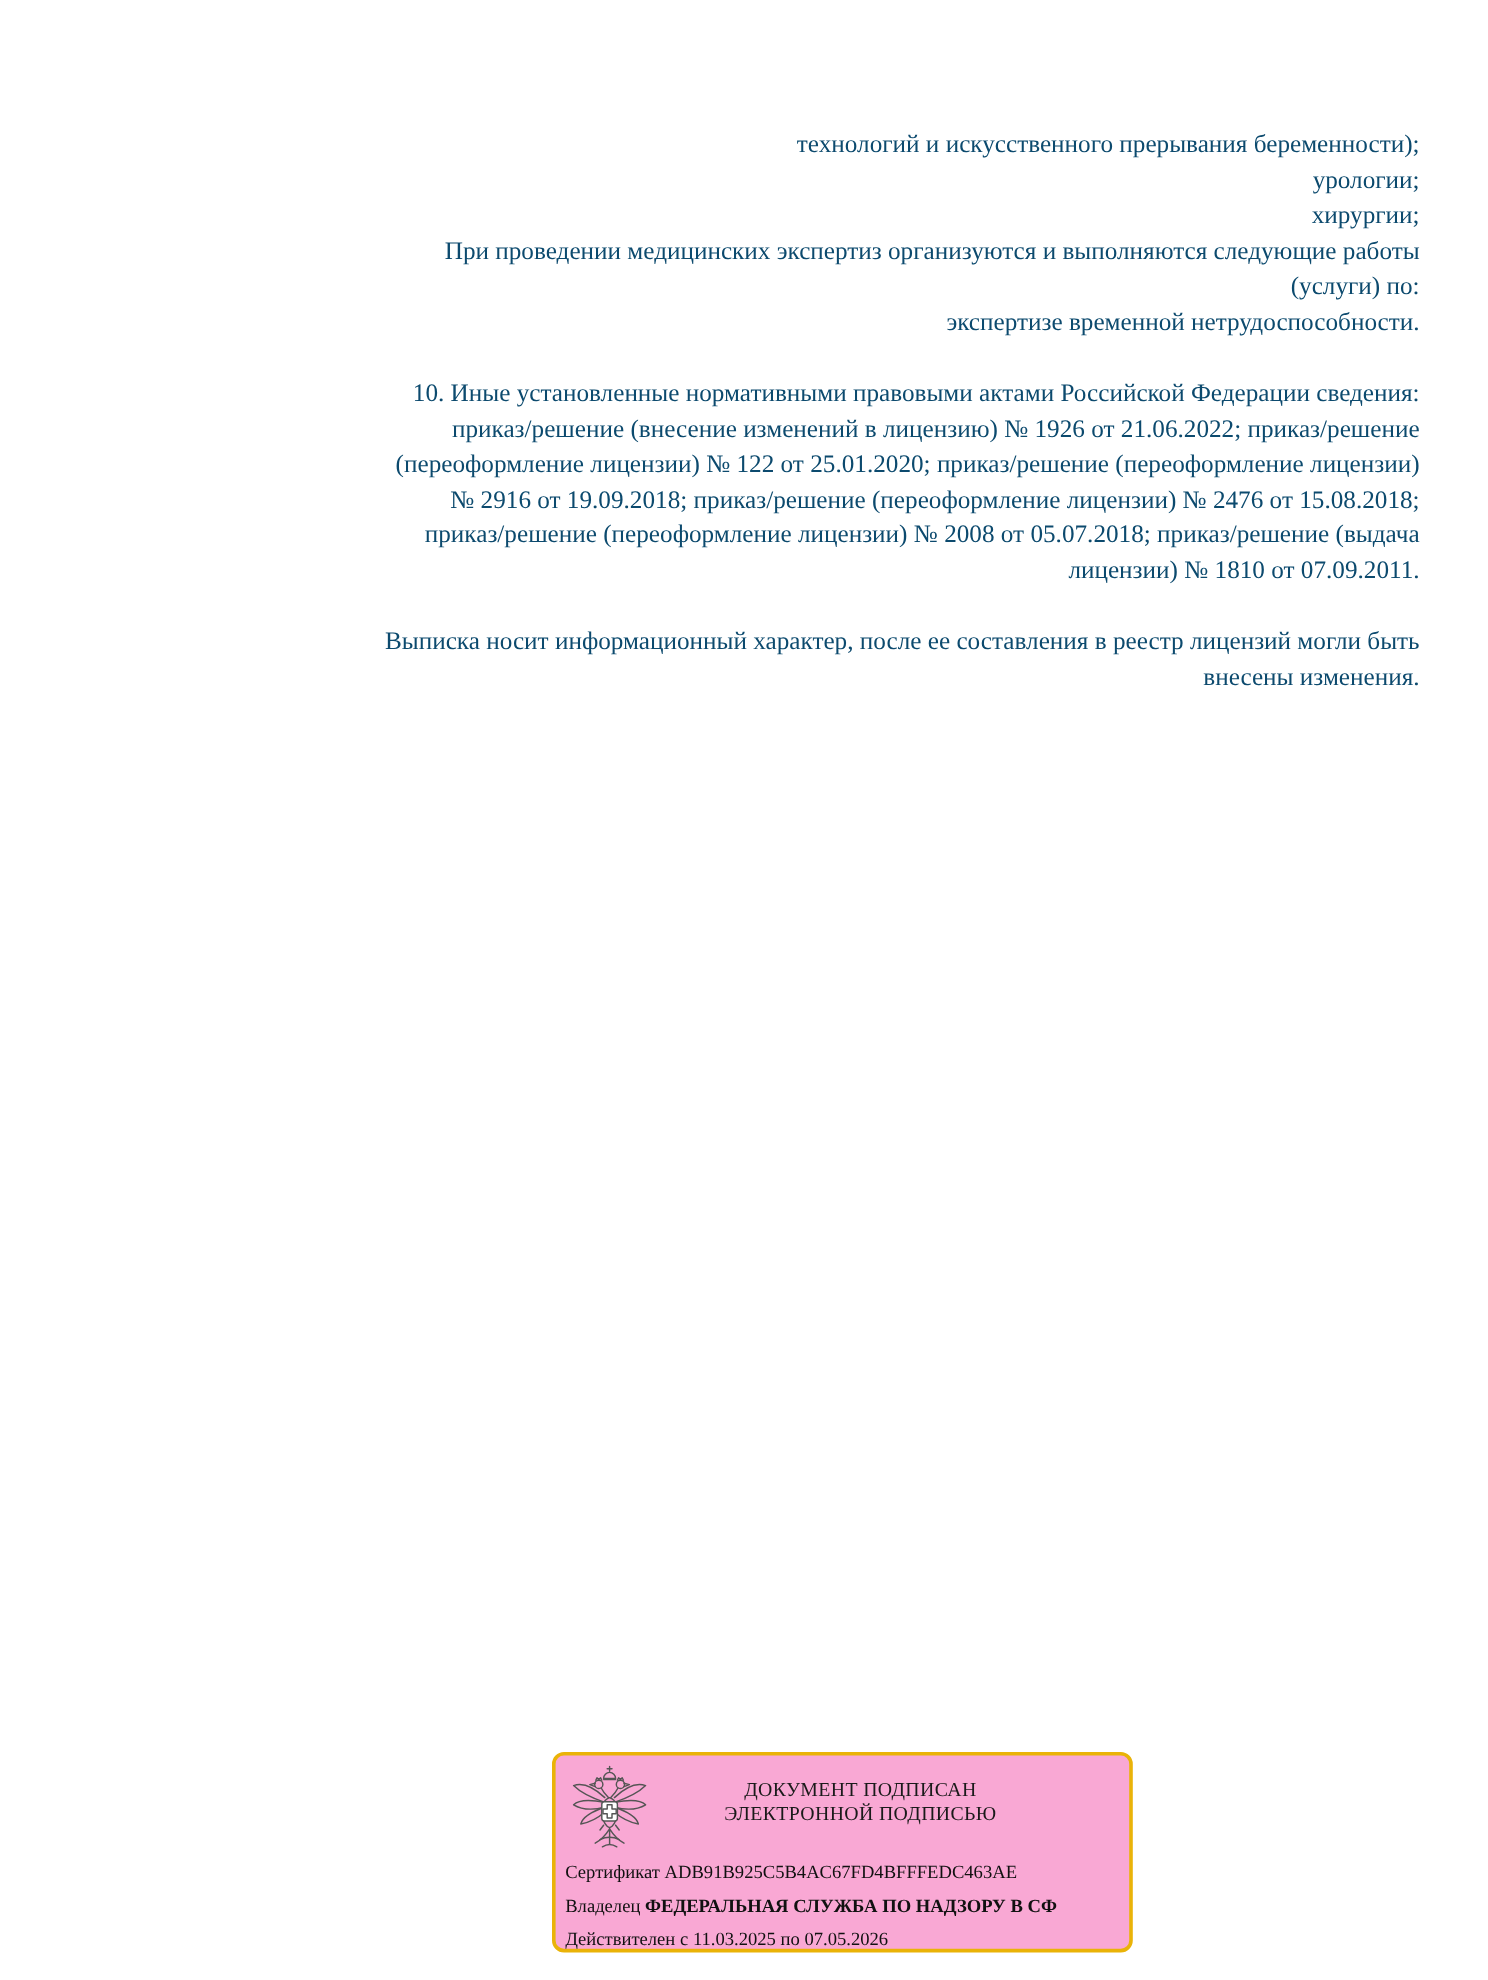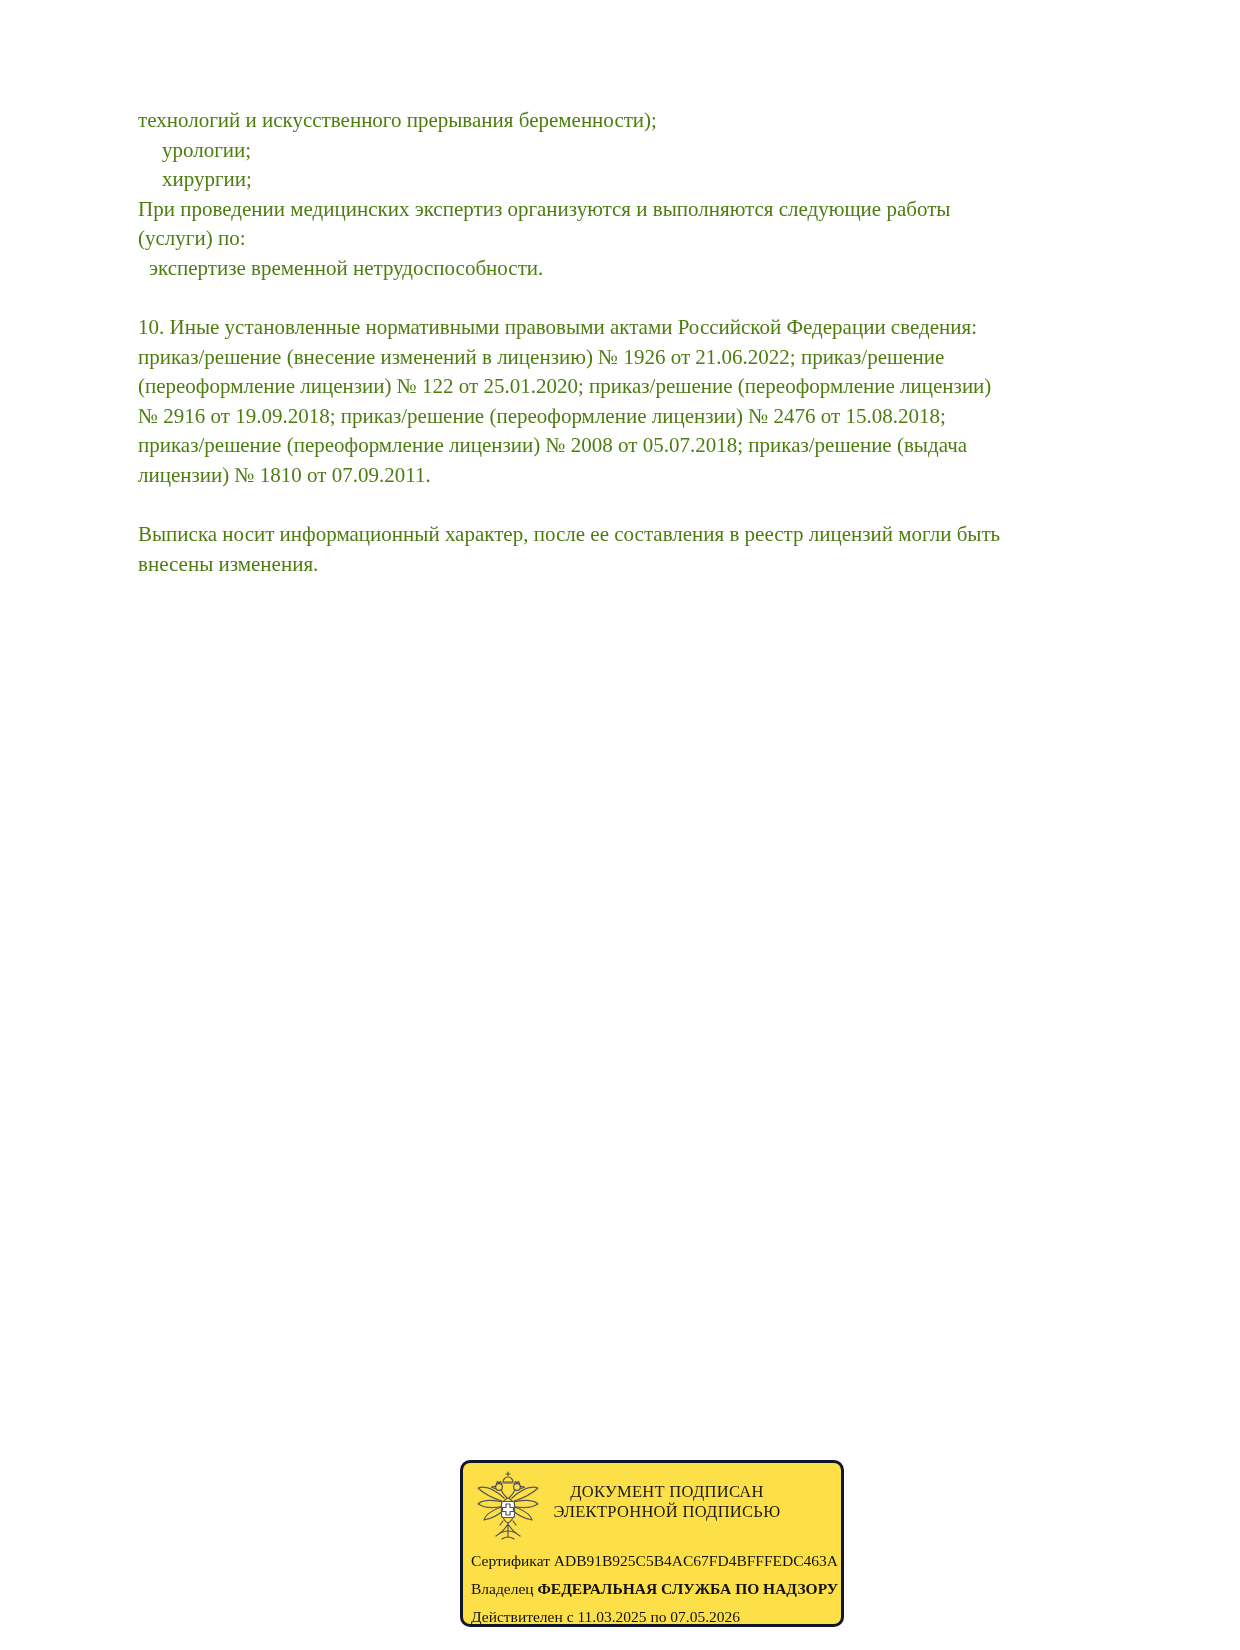--- a/index.html
+++ b/index.html
@@ -17,40 +17,41 @@
     overflow: hidden;
   }
   
   .doc-text {
     position: absolute;
     left: 138px;
     top: 106px;
     width: 1045px;
     font-size: 21px;
     line-height: 29.5px;
-    color: #4d7c0f;
+    color: #0c4a6e;
+    text-align: right;
   }
   .para { margin: 0 0 30px 0; }
   .para:last-child { margin-bottom: 16px; }
   .line { white-space: nowrap; }
   .indent-0 { padding-left: 0; }
   .indent-1 { padding-left: 11px; font-family: Liberation Serif, serif; }
   .indent-2 { padding-left: 24px; }
 
   
   .stamp {
     position: absolute;
     left: 460px;
     top: 1460px;
-    width: 384px;
+    width: 484px;
     height: 167px;
-    border: 3px solid #0f172a;
+    border: 3px solid #eab308;
     border-radius: 10px;
     box-sizing: border-box;
-    background: #fde047;
+    background: #f9a8d4;
   }
   .stamp-emblem {
     position: absolute;
     left: 13px;
     top: 8px;
     width: 64px;
     height: 74px;
   }
   .stamp-title {
     position: absolute;

